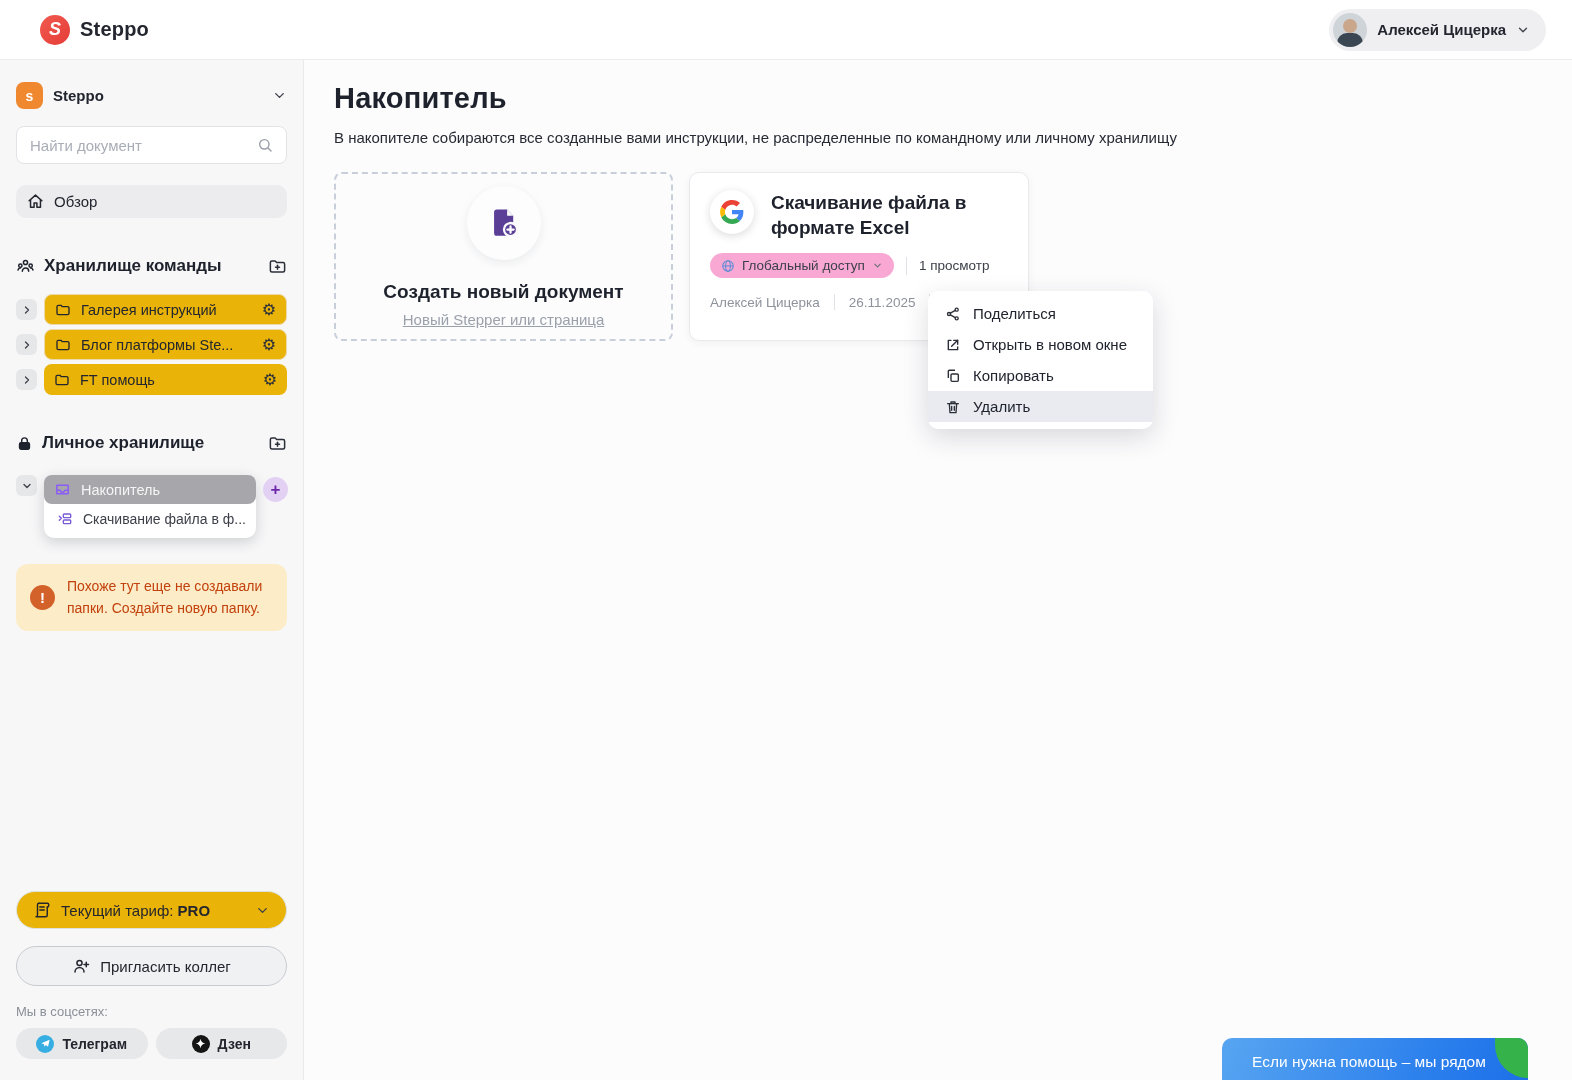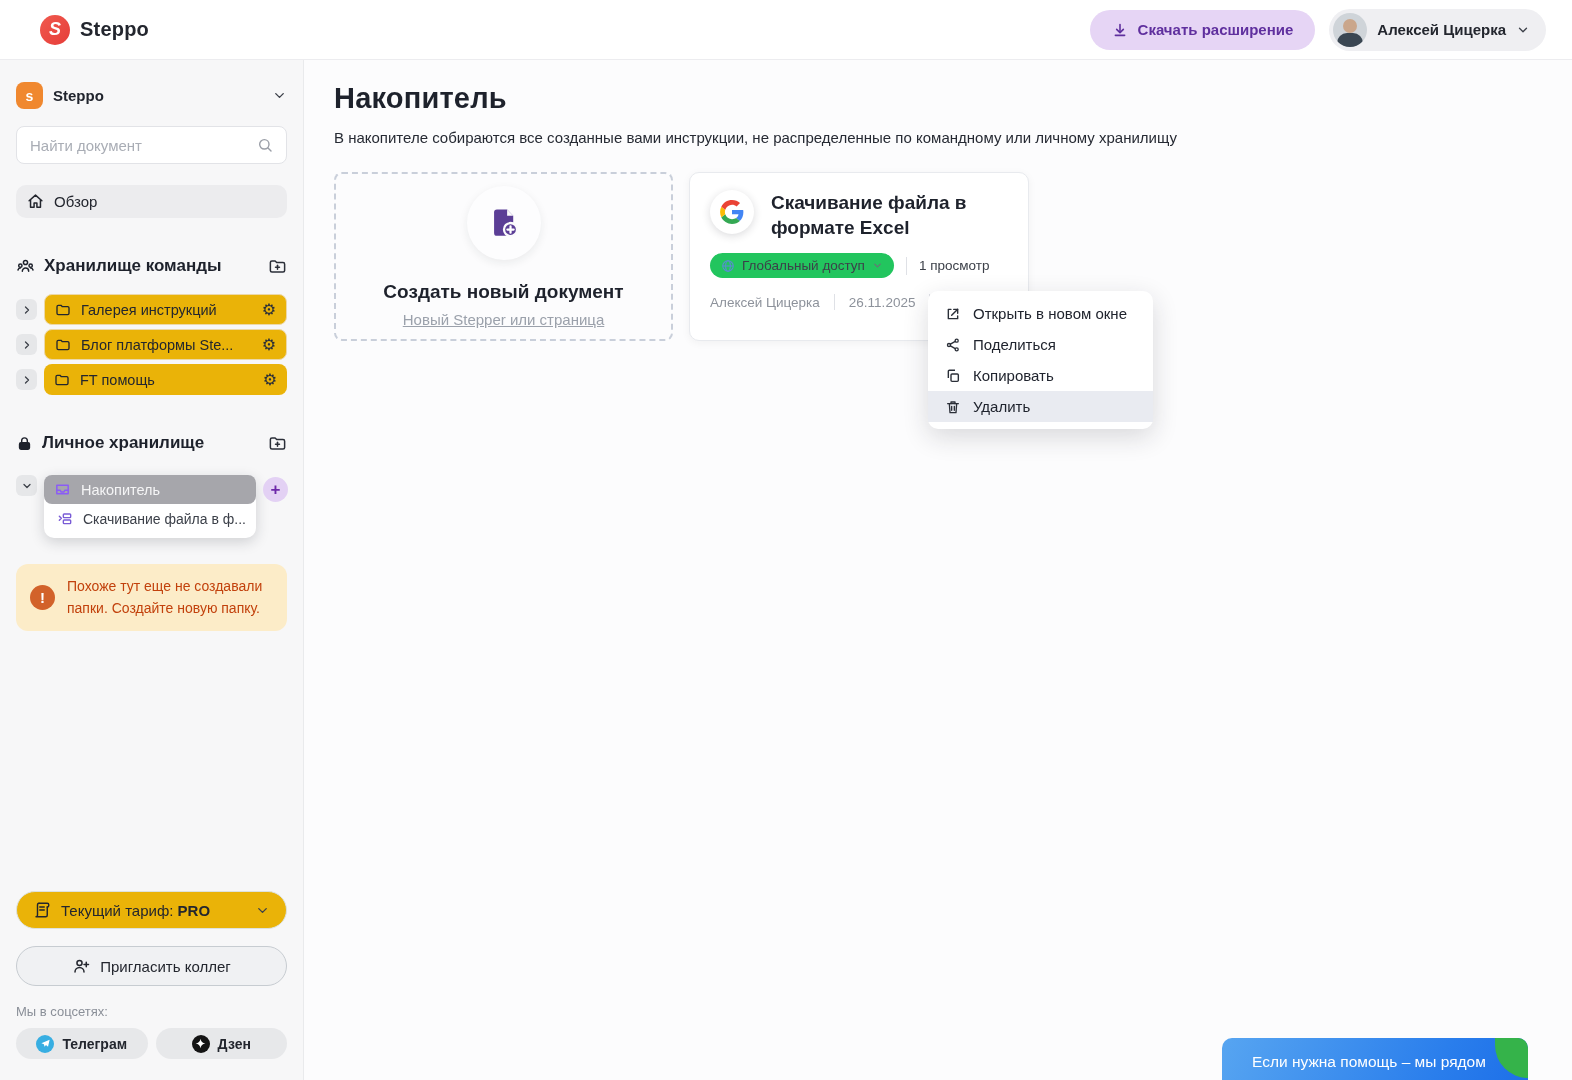--- a/index.html
+++ b/index.html
@@ -167,21 +167,21 @@
   }
   .doc-top { display:flex; gap:17px; }
   .g-circle {
     width:44px; height:44px; border-radius:50%; background:#fff; flex:0 0 auto;
     box-shadow:0 2px 8px rgba(30,34,44,.16);
     display:flex; align-items:center; justify-content:center;
   }
   .doc-title { font-size:19px; font-weight:700; color:#1e222c; line-height:1.3; padding-top:1px; }
   .doc-meta { margin-top:13px; display:flex; align-items:center; gap:12px; }
   .access-pill {
-    height:25px; border-radius:13px; background:#22c55e; border:none; cursor:pointer;
+    height:25px; border-radius:13px; background:#f9a8d4; border:none; cursor:pointer;
     display:flex; align-items:center; gap:7px; padding:0 11px;
     font-size:13.5px; color:#3c4049; font-family:inherit;
   }
   .v-div { width:1px; height:18px; background:#dfe1e6; }
   .views { font-size:13.5px; color:#3c4049; }
   .doc-foot { margin-top:16px; display:flex; align-items:center; gap:14px; font-size:13.5px; color:#8d929b; }
   .doc-foot .v-div { height:16px; }
 
   
   .ctx-menu {
@@ -211,30 +211,20 @@
 </style>
 </head>
 <body>
 
 <div class="header">
   <div class="logo">
     <div class="logo-mark">S</div>
     <div class="logo-text">Steppo</div>
   </div>
   <div class="header-right">
-    <button class="ext-btn">
-      <span>
-        <svg width="16" height="16" viewBox="0 0 24 24" fill="none" stroke="#5f2f9e" stroke-width="2.4" stroke-linecap="round" stroke-linejoin="round">
-            <path d="M12 4v11"></path>
-            <path d="M7 11l5 5 5-5"></path>
-            <path d="M5 20h14"></path>
-          </svg>
-      </span>
-      <span>Скачать расширение</span>
-    </button>
     <div class="user-pill">
       <div class="avatar">
           <div class="head"></div>
           <div class="body"></div>
         </div>
       <span class="user-name">Алексей Цицерка</span>
       <span>
         <svg width="14" height="14" viewBox="0 0 24 24" fill="none" stroke="#3c4049" stroke-width="2.2" stroke-linecap="round" stroke-linejoin="round">
             <path d="M6 9l6 6 6-6"></path>
           </svg>
@@ -504,38 +494,38 @@
         <span>26.11.2025</span>
         <div class="v-div"></div>
       </div>
     </div>
   </div>
 </div>
 
 <div class="ctx-menu">
   <div class="ctx-item">
     <span class="ci">
-      <svg width="16" height="16" viewBox="0 0 24 24" fill="none" stroke="#2b2f38" stroke-width="2.1" stroke-linecap="round" stroke-linejoin="round">
-          <path d="M13 5h6v6"></path>
-          <path d="M19 5l-9 9"></path>
-          <path d="M9 5H5v14h14v-4"></path>
-        </svg>
-    </span>
-    <span>Открыть в новом окне</span>
-  </div>
-  <div class="ctx-item">
-    <span class="ci">
       <svg width="16" height="16" viewBox="0 0 24 24" fill="none" stroke="#2b2f38" stroke-width="2" stroke-linecap="round">
           <circle cx="6" cy="12" r="2.3"></circle>
           <circle cx="17.5" cy="5.5" r="2.3"></circle>
           <circle cx="17.5" cy="18.5" r="2.3"></circle>
           <path d="M8.1 10.8l7.3-4.2M8.1 13.2l7.3 4.2"></path>
         </svg>
     </span>
     <span>Поделиться</span>
+  </div>
+  <div class="ctx-item">
+    <span class="ci">
+      <svg width="16" height="16" viewBox="0 0 24 24" fill="none" stroke="#2b2f38" stroke-width="2.1" stroke-linecap="round" stroke-linejoin="round">
+          <path d="M13 5h6v6"></path>
+          <path d="M19 5l-9 9"></path>
+          <path d="M9 5H5v14h14v-4"></path>
+        </svg>
+    </span>
+    <span>Открыть в новом окне</span>
   </div>
   <div class="ctx-item">
     <span class="ci">
       <svg width="16" height="16" viewBox="0 0 24 24" fill="none" stroke="#2b2f38" stroke-width="2.1" stroke-linejoin="round">
           <rect x="9" y="9" width="11" height="11" rx="1.6"></rect>
           <path d="M5 15V5a1.6 1.6 0 011.6-1.6H15"></path>
         </svg>
     </span>
     <span>Копировать</span>
   </div>

